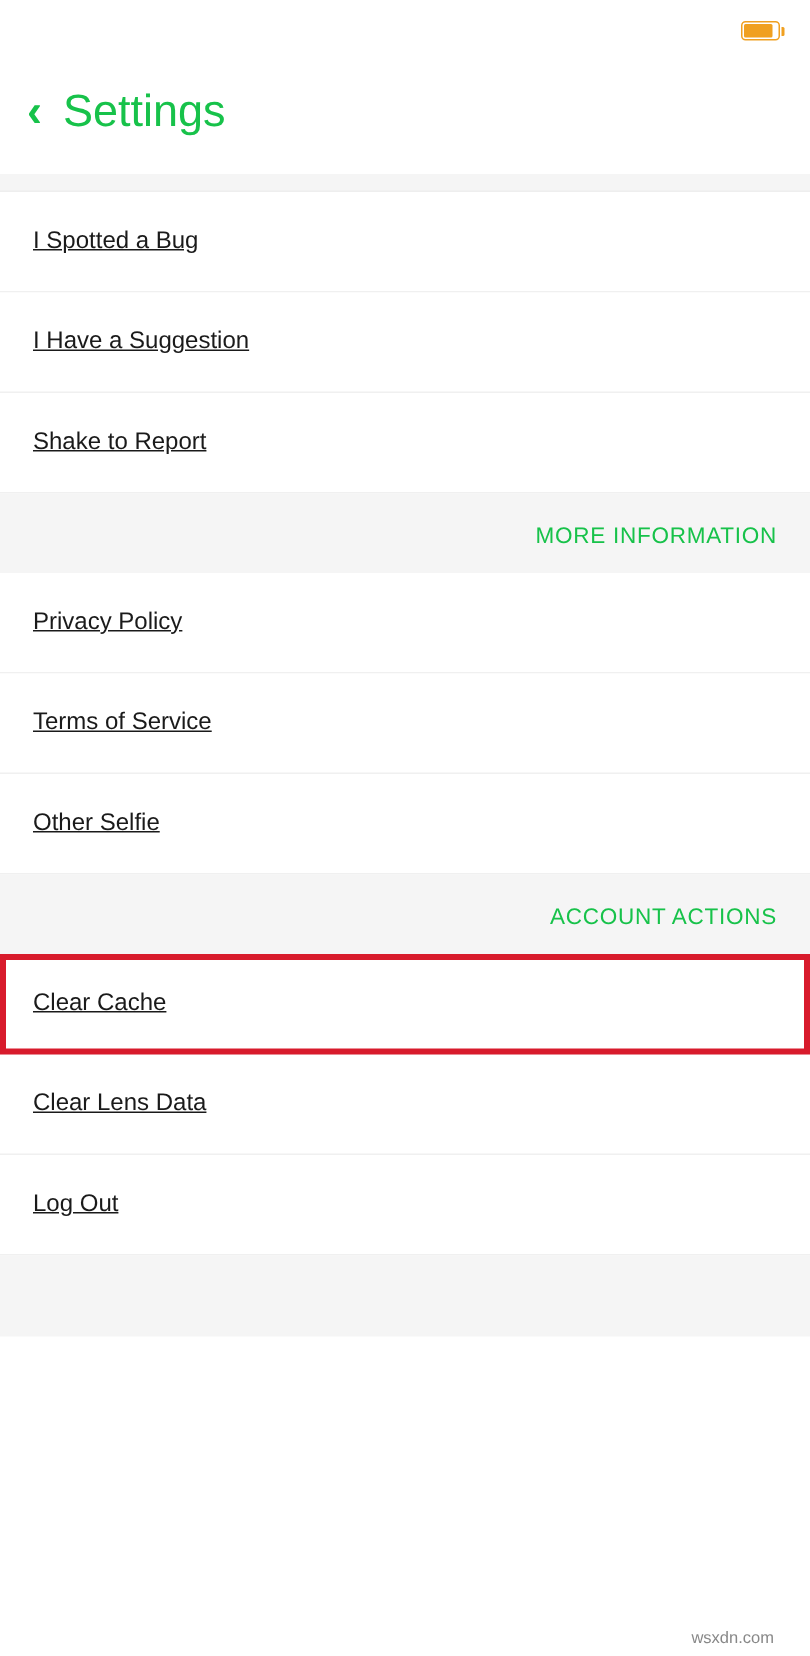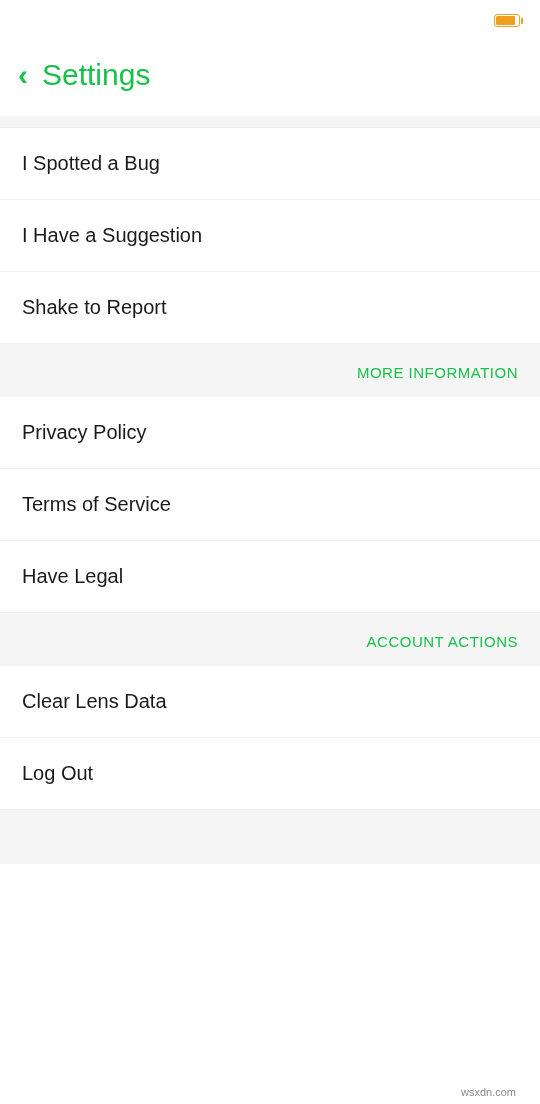--- a/index.html
+++ b/index.html
@@ -68,23 +68,24 @@
       font-weight: 500;
       letter-spacing: 0.5px;
       padding: 20px 22px 16px 22px;
       background: #f5f5f5;
       text-align: right;
     }
     .list-item {
       background: #fff;
       padding: 24px 22px;
       border-bottom: 1px solid #f0f0f0;
-      font-size: 20px;
+      font-size: 16px;
       color: #1a1a1a;
       cursor: pointer;
+      text-decoration: underline;
     }
     .list-item.highlighted {
       outline: 4px solid #d81b2c;
       outline-offset: -4px;
     }
     .spacer-top {
       height: 12px;
       background: #f5f5f5;
       border-bottom: 1px solid #eee;
     }
@@ -120,22 +121,23 @@
 
 <div class="spacer-top"></div>
 
 <div id="list-root">
     <div class="list-item"><span>I Spotted a Bug</span></div>
     <div class="list-item"><span>I Have a Suggestion</span></div>
     <div class="list-item"><span>Shake to Report</span></div>
     <div class="section-header">MORE INFORMATION</div>
     <div class="list-item"><span>Privacy Policy</span></div>
     <div class="list-item"><span>Terms of Service</span></div>
-    <div class="list-item"><span>Have Legal</span></div>
+    <div class="list-item"><span>Other Selfie</span></div>
     <div class="section-header">ACCOUNT ACTIONS</div>
+    <div class="list-item highlighted"><span>Clear Cache</span></div>
     <div class="list-item"><span>Clear Lens Data</span></div>
     <div class="list-item"><span>Log Out</span></div>
   </div>
 
 <div class="footer">
   
   
 </div>
 
 <div class="watermark">wsxdn.com</div>

